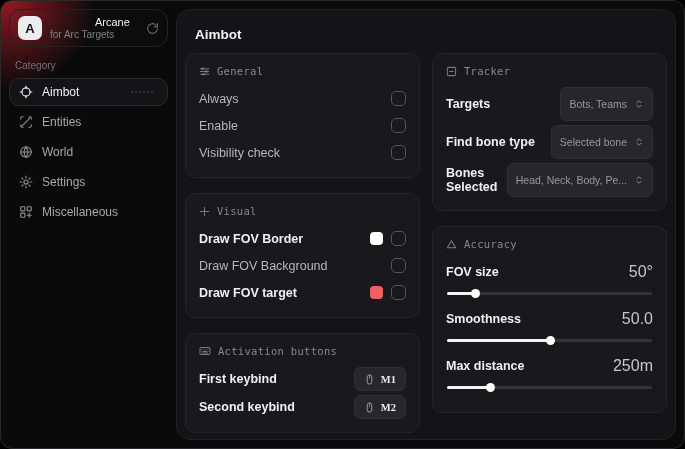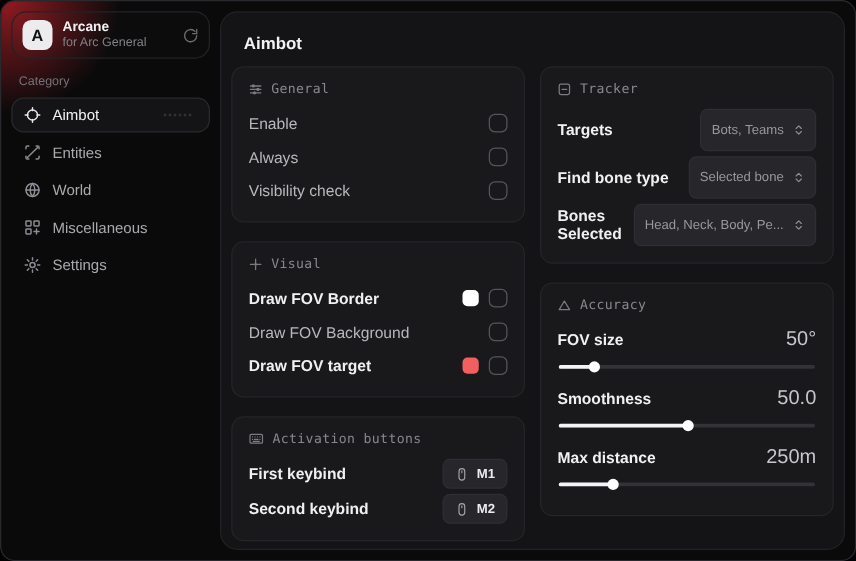--- a/index.html
+++ b/index.html
@@ -16,21 +16,21 @@
   }
   
   .sidebar { width:175px; flex:0 0 175px; display:flex; flex-direction:column; padding:8px; position:relative; z-index:6; }
   .brand {
     display:flex; align-items:center; gap:8px; border:1px solid #232327;
     border-radius:12px; padding:6px 8px; height:38px; background:rgba(255,255,255,0.01);
   }
   .logo { width:24px; height:24px; border-radius:7px; background:#ececee; color:#111;
     display:flex; align-items:center; justify-content:center; font-weight:bold; font-size:13px; }
   .brand-text { display:flex; flex-direction:column; line-height:1.15; flex:1; }
-  .brand-title { color:#f1f1f3; font-size:11px; font-weight:bold; }
+  .brand-title { color:#f1f1f3; font-size:11px; font-weight:normal;margin-left:45px; }
   .brand-sub { color:#808086; font-size:10px; }
   .brand-refresh { color:#6c6c72; display:flex; }
   .cat-label { color:#737379; font-size:10px; margin:13px 6px 7px; }
   .nav { display:flex; flex-direction:column; gap:2px; }
   .nav-item { display:flex; align-items:center; gap:9px; height:28px; padding:0 9px;
     border:1px solid transparent; border-radius:10px; color:#a9a9ae; font-size:12px; cursor:pointer; position:relative; }
   .nav-item .nicon { display:flex; color:#8d8d93; }
   .nav-item.active { background:#141416; border-color:#2a2a2e; color:#f2f2f4; }
   .nav-item.active .nicon { color:#e8e8ea; }
   .nav-item.active::after { content:""; position:absolute; right:14px; width:22px;
@@ -51,41 +51,41 @@
   .row { display:flex; align-items:center; justify-content:space-between; min-height:23px; margin-top:4px; }
   .row-label { color:#f0f0f2; font-size:12.5px; font-weight:bold; }
   .row-label.dim { color:#b7b7bc; font-weight:normal; }
   .row-right { display:flex; align-items:center; gap:8px; }
   .checkbox { width:15px; height:15px; border:1.5px solid #55555b; border-radius:5px; background:transparent; cursor:pointer; }
   .swatch { width:13px; height:13px; border-radius:4px; cursor:pointer; }
   .dd-btn { display:flex; align-items:center; gap:7px; background:#26262b; border:1px solid #2e2e33;
     border-radius:6px; height:34px; padding:0 8px; color:#97979d; font-size:10.5px; cursor:pointer; white-space:nowrap; }
   .dd-btn .dicon { display:flex; color:#8b8b91; }
   .key-btn { display:flex; align-items:center; gap:6px; background:#26262b; border:1px solid #2e2e33;
-    border-radius:6px; height:22px; padding:11px 9px; color:#ececef; font-size:10.5px; font-weight:bold; cursor:pointer; }
+    border-radius:6px; height:22px; padding:11px 9px; color:#ececef; font-size:10.5px; font-weight:bold; cursor:pointer;font-family:Liberation Serif, serif; }
   .key-btn .kicon { display:flex; color:#a5a5ab; }
   
   .slider-row { margin-top:9px;text-align:center; }
   .slider-value { color:#c6c6cb; font-size:16px; font-weight:normal; }
   .slider { position:relative; height:10px; margin:5px 1px 7px; cursor:pointer; }
   .slider .track { position:absolute; top:4px; left:0; right:0; height:3px; background:#323237; border-radius:2px; }
   .slider .fill { position:absolute; top:4px; left:0; height:3px; background:#f4f4f6; border-radius:2px; }
   .slider .thumb { position:absolute; top:0.5px; width:9px; height:9px; border-radius:50%; background:#ffffff; margin-left:-4px; }
 </style>
 </head>
 <body>
 
 <div class="window">
 
   <div class="sidebar">
     <div class="brand">
       <div class="logo">A</div>
       <div class="brand-text">
         <span class="brand-title">Arcane</span>
-        <span class="brand-sub">for Arc General</span>
+        <span class="brand-sub">for Arc Targets</span>
       </div>
       <span class="brand-refresh">
         <svg width="13" height="13" viewBox="0 0 24 24" fill="none" stroke="currentColor" stroke-width="2" stroke-linecap="round">
             <path d="M21 12a9 9 0 1 1-2.6-6.3"></path>
             <path d="M21 3v6h-6"></path>
           </svg>
       </span>
     </div>
 
     <div class="cat-label">Category</div>
@@ -114,36 +114,36 @@
           <svg width="14" height="14" viewBox="0 0 24 24" fill="none" stroke="currentColor" stroke-width="2" stroke-linecap="round">
               <circle cx="12" cy="12" r="9"></circle>
               <path d="M3 12h18M12 3a14 14 0 0 1 0 18M12 3a14 14 0 0 0 0 18"></path>
             </svg>
         </span>
         <span>World</span>
       </div>
       <div class="nav-item">
         <span class="nicon">
           <svg width="14" height="14" viewBox="0 0 24 24" fill="none" stroke="currentColor" stroke-width="2" stroke-linecap="round">
+              <circle cx="12" cy="12" r="3.5"></circle>
+              <path d="M12 2v3M12 19v3M2 12h3M19 12h3M4.9 4.9l2.1 2.1M17 17l2.1 2.1M19.1 4.9 17 7M7 17l-2.1 2.1"></path>
+            </svg>
+        </span>
+        <span>Settings</span>
+      </div>
+      <div class="nav-item">
+        <span class="nicon">
+          <svg width="14" height="14" viewBox="0 0 24 24" fill="none" stroke="currentColor" stroke-width="2" stroke-linecap="round">
               <rect x="3" y="3" width="7" height="7" rx="1"></rect>
               <rect x="14" y="3" width="7" height="7" rx="1"></rect>
               <rect x="3" y="14" width="7" height="7" rx="1"></rect>
               <path d="M17.5 14v7M14 17.5h7"></path>
             </svg>
         </span>
         <span>Miscellaneous</span>
-      </div>
-      <div class="nav-item">
-        <span class="nicon">
-          <svg width="14" height="14" viewBox="0 0 24 24" fill="none" stroke="currentColor" stroke-width="2" stroke-linecap="round">
-              <circle cx="12" cy="12" r="3.5"></circle>
-              <path d="M12 2v3M12 19v3M2 12h3M19 12h3M4.9 4.9l2.1 2.1M17 17l2.1 2.1M19.1 4.9 17 7M7 17l-2.1 2.1"></path>
-            </svg>
-        </span>
-        <span>Settings</span>
       </div>
     </div>
 
   </div>
 
   <div class="main">
     <div class="main-title">Aimbot</div>
 
     <div class="columns">
 
@@ -155,25 +155,25 @@
               <svg width="11" height="11" viewBox="0 0 24 24" fill="none" stroke="currentColor" stroke-width="2.4" stroke-linecap="round">
                   <path d="M3 6h18M3 12h18M3 18h18"></path>
                   <circle cx="8" cy="6" r="1.6" fill="currentColor"></circle>
                   <circle cx="16" cy="12" r="1.6" fill="currentColor"></circle>
                   <circle cx="10" cy="18" r="1.6" fill="currentColor"></circle>
                 </svg>
             </span>
             <span>General</span>
           </div>
           <div class="row">
+            <span class="row-label dim">Always</span>
+            <span class="checkbox"></span>
+          </div>
+          <div class="row">
             <span class="row-label dim">Enable</span>
-            <span class="checkbox"></span>
-          </div>
-          <div class="row">
-            <span class="row-label dim">Always</span>
             <span class="checkbox"></span>
           </div>
           <div class="row">
             <span class="row-label dim">Visibility check</span>
             <span class="checkbox"></span>
           </div>
         </div>
 
         <div class="card">
           <div class="card-head">

